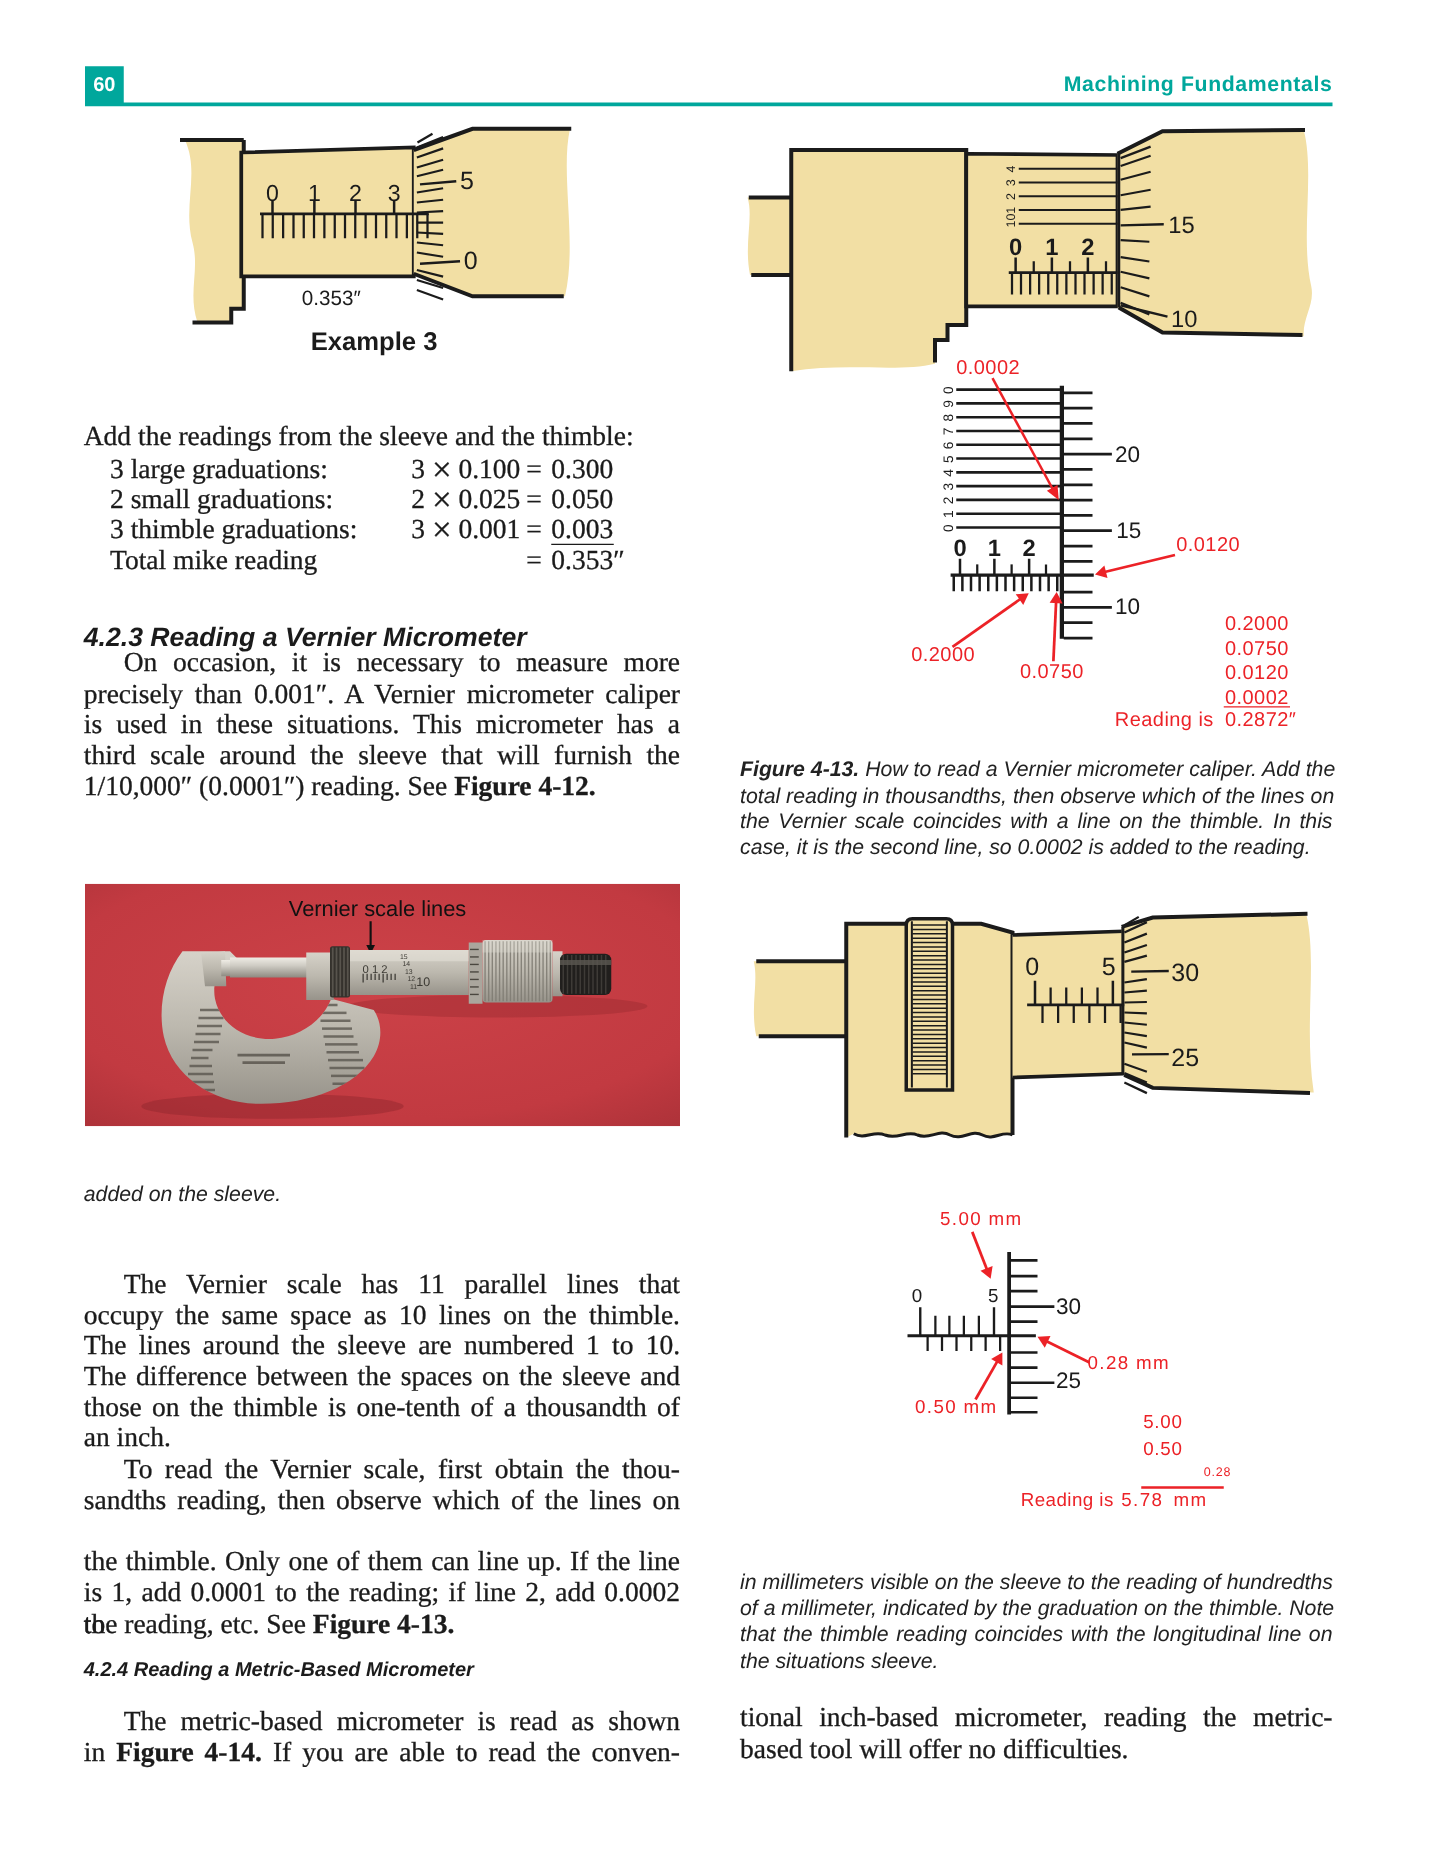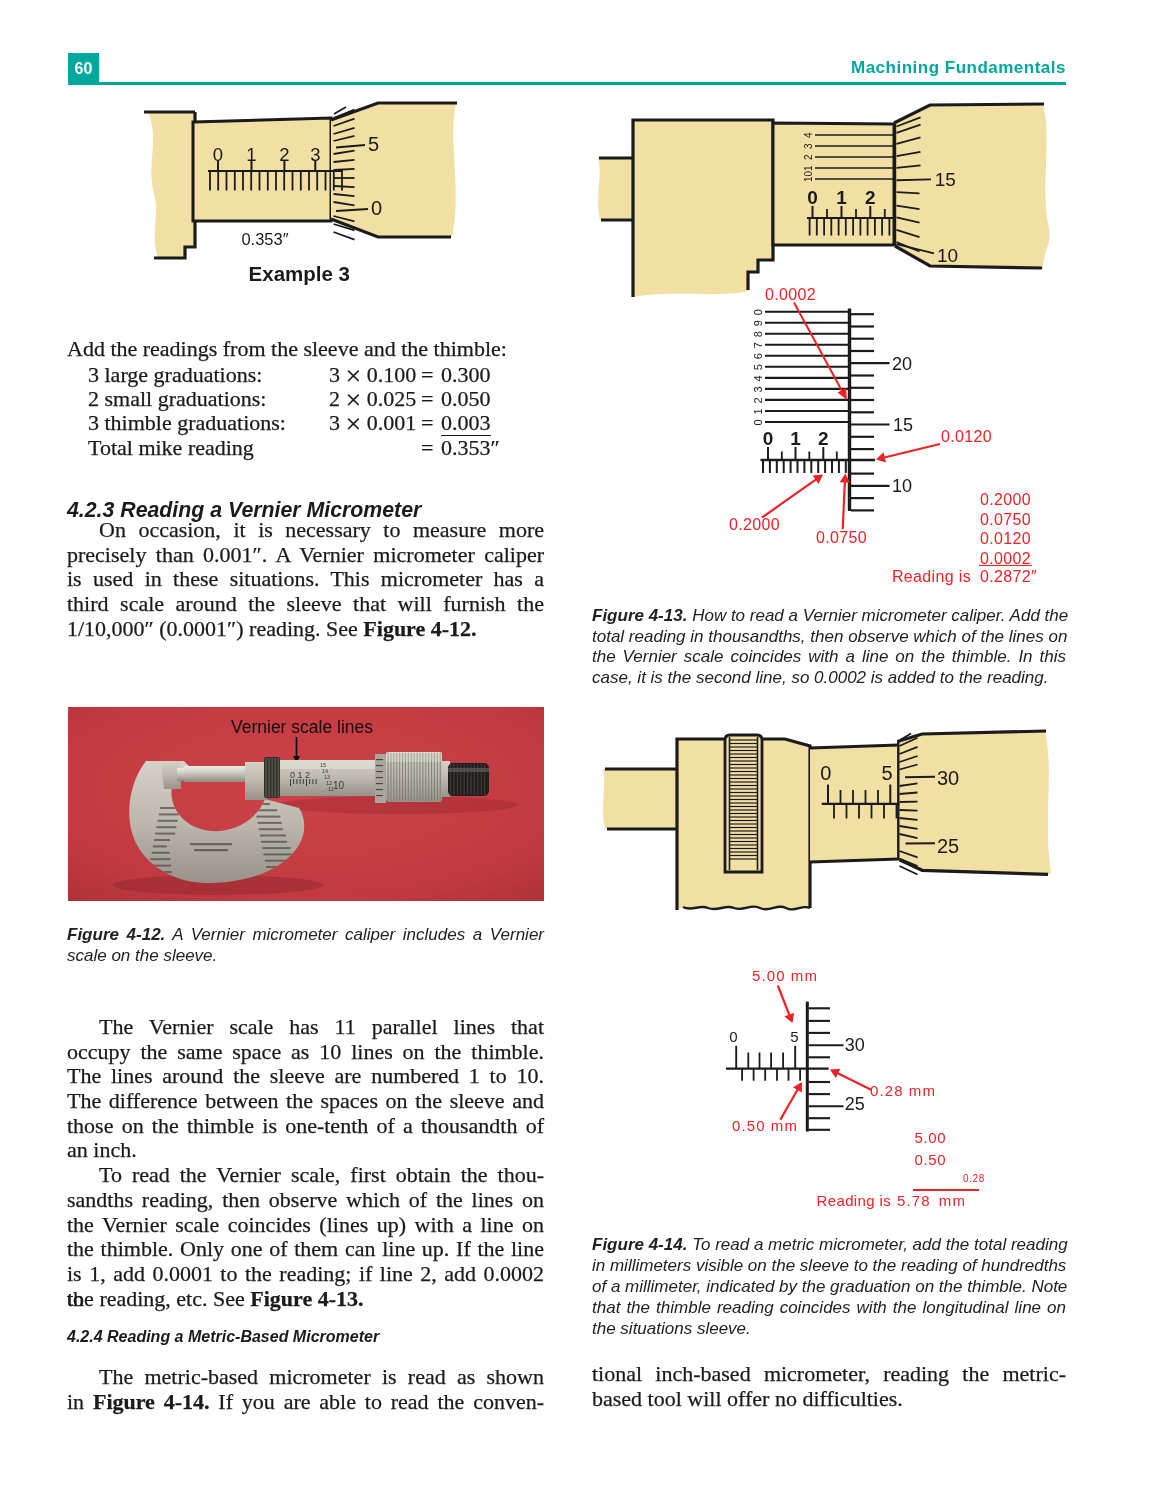--- a/index.html
+++ b/index.html
@@ -467,31 +467,29 @@
 <div class="abs ser" style="left:441px;top:411.4px"><span style="border-bottom:1.8px solid #1b1b1b">0.003</span></div>
 <div class="abs ser" style="left:88px;top:435.7px">Total mike reading</div>
 <div class="abs ser" style="left:421px;top:435.7px">=</div>
 <div class="abs ser" style="left:441px;top:435.7px">0.353″</div>
 <div class="abs sans" style="left:67px;top:498px;font-size:21.3px;font-weight:bold;font-style:italic;line-height:1.2">4.2.3 Reading a Vernier Micrometer</div>
 <div class="abs ser jl" style="left:67px;top:518.0px;width:477px;height:24.7px"><span style="display:inline-block;width:32px"></span>On occasion, it is necessary to measure more</div>
     <div class="abs ser jl" style="left:67px;top:542.7px;width:477px;height:24.7px">precisely than 0.001″. A Vernier micrometer caliper</div>
     <div class="abs ser jl" style="left:67px;top:567.4px;width:477px;height:24.7px">is used in these situations. This micrometer has a</div>
     <div class="abs ser jl" style="left:67px;top:592.1px;width:477px;height:24.7px">third scale around the sleeve that will furnish the</div>
     <div class="abs ser" style="left:67px;top:616.8px;width:477px;height:24.7px">1/10,000″ (0.0001″) reading. See <b>Figure 4-12.</b></div>
-<div class="abs cap jl" style="left:67px;top:925.2px;width:477px;height:20.9px"><b>Figure 4-12.</b> A Vernier micrometer caliper includes a Vernier</div>
-    <div class="abs cap" style="left:67px;top:946.1px;width:477px;height:20.9px">scale on the sleeve.</div>
+    <div class="abs cap" style="left:67px;top:946.1px;width:477px;height:20.9px">added on the sleeve.</div>
 <div class="abs ser jl" style="left:67px;top:1014.8px;width:477px;height:24.7px"><span style="display:inline-block;width:32px"></span>The Vernier scale has 11 parallel lines that</div>
     <div class="abs ser jl" style="left:67px;top:1039.5px;width:477px;height:24.7px">occupy the same space as 10 lines on the thimble.</div>
     <div class="abs ser jl" style="left:67px;top:1064.2px;width:477px;height:24.7px">The lines around the sleeve are numbered 1 to 10.</div>
     <div class="abs ser jl" style="left:67px;top:1088.9px;width:477px;height:24.7px">The difference between the spaces on the sleeve and</div>
     <div class="abs ser jl" style="left:67px;top:1113.6px;width:477px;height:24.7px">those on the thimble is one-tenth of a thousandth of</div>
     <div class="abs ser" style="left:67px;top:1138.3px;width:477px;height:24.7px">an inch.</div>
 <div class="abs ser jl" style="left:67px;top:1163.1px;width:477px;height:24.7px"><span style="display:inline-block;width:32px"></span>To read the Vernier scale, first obtain the thou-</div>
     <div class="abs ser jl" style="left:67px;top:1187.8px;width:477px;height:24.7px">sandths reading, then observe which of the lines on</div>
-    <div class="abs ser jl" style="left:67px;top:1212.5px;width:477px;height:24.7px">the Vernier scale coincides (lines up) with a line on</div>
     <div class="abs ser jl" style="left:67px;top:1237.2px;width:477px;height:24.7px">the thimble. Only one of them can line up. If the line</div>
     <div class="abs ser jl" style="left:67px;top:1261.9px;width:477px;height:24.7px">is 1, add 0.0001 to the reading; if line 2, add 0.0002 to</div>
     <div class="abs ser" style="left:67px;top:1286.6px;width:477px;height:24.7px">the reading, etc. See <b>Figure 4-13.</b></div>
 <div class="abs sans" style="left:67px;top:1327px;font-size:16px;font-weight:bold;font-style:italic;line-height:1.2">4.2.4 Reading a Metric-Based Micrometer</div>
 <div class="abs ser jl" style="left:67px;top:1365.1px;width:477px;height:24.7px"><span style="display:inline-block;width:32px"></span>The metric-based micrometer is read as shown</div>
     <div class="abs ser jl" style="left:67px;top:1389.8px;width:477px;height:24.7px">in <b>Figure 4-14.</b> If you are able to read the conven-</div>
 <div class="abs red" style="left:765px;top:286.5px;font-size:16px">0.0002</div>
 <div class="abs red" style="left:941px;top:428.5px;font-size:16px">0.0120</div>
 <div class="abs red" style="left:729px;top:517px;font-size:16px">0.2000</div>
 <div class="abs red" style="left:816px;top:530px;font-size:16px">0.0750</div>
@@ -508,19 +506,18 @@
     <div class="abs cap" style="left:592px;top:668.0px;width:474px;height:20.6px">case, it is the second line, so 0.0002 is added to the reading.</div>
 <div class="abs red" style="left:752px;top:967.5px;font-size:15px;letter-spacing:1.1px">5.00 mm</div>
 <div class="abs red" style="left:870px;top:1083px;font-size:15px;letter-spacing:1.1px">0.28 mm</div>
 <div class="abs red" style="left:732px;top:1118px;font-size:15px;letter-spacing:1.1px">0.50 mm</div>
 <div class="abs red" style="left:914.5px;top:1130.2px;font-size:15px;letter-spacing:0.6px">5.00</div>
 <div class="abs red" style="left:914.5px;top:1152.3px;font-size:15px;letter-spacing:0.6px">0.50</div>
 <div class="abs red" style="left:963px;top:1174.4px;font-size:10px;letter-spacing:0.6px">0.28</div>
 <div class="abs" style="left:912.8px;top:1188.8px;width:66px;height:1.8px;background:#ec2227"></div>
 <div class="abs red" style="left:711px;top:1193.2px;width:180px;text-align:right;font-size:15px">Reading is</div>
 <div class="abs red" style="left:897px;top:1193.2px;font-size:15px;letter-spacing:1.1px">5.78  mm</div>
-<div class="abs cap jl" style="left:592px;top:1235.1px;width:474px;height:20.9px"><b>Figure 4-14.</b> To read a metric micrometer, add the total reading</div>
     <div class="abs cap jl" style="left:592px;top:1256.0px;width:474px;height:20.9px">in millimeters visible on the sleeve to the reading of hundredths</div>
     <div class="abs cap jl" style="left:592px;top:1276.9px;width:474px;height:20.9px">of a millimeter, indicated by the graduation on the thimble. Note</div>
     <div class="abs cap jl" style="left:592px;top:1297.8px;width:474px;height:20.9px">that the thimble reading coincides with the longitudinal line on</div>
     <div class="abs cap" style="left:592px;top:1318.7px;width:474px;height:20.9px">the situations sleeve.</div>
 <div class="abs ser jl" style="left:592px;top:1362.4px;width:474px;height:24.7px">tional inch-based micrometer, reading the metric-</div>
     <div class="abs ser" style="left:592px;top:1387.1px;width:474px;height:24.7px">based tool will offer no difficulties.</div>
 </div>
 </body></html>

